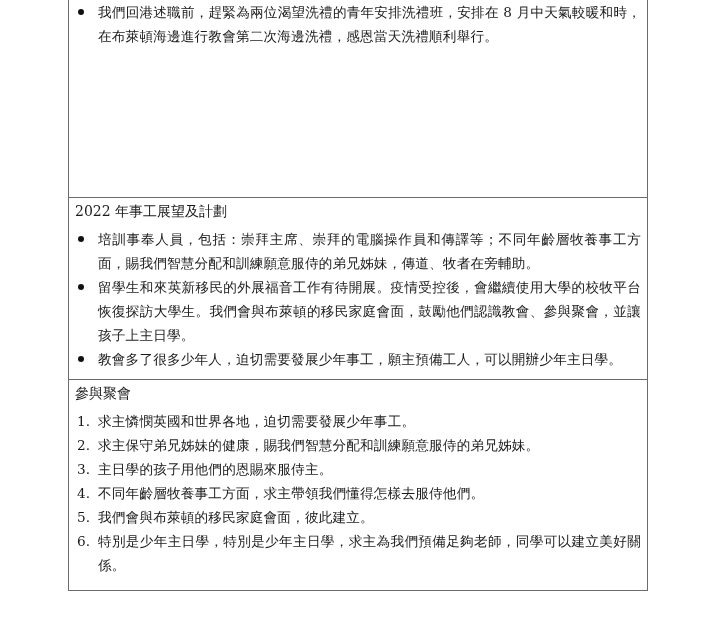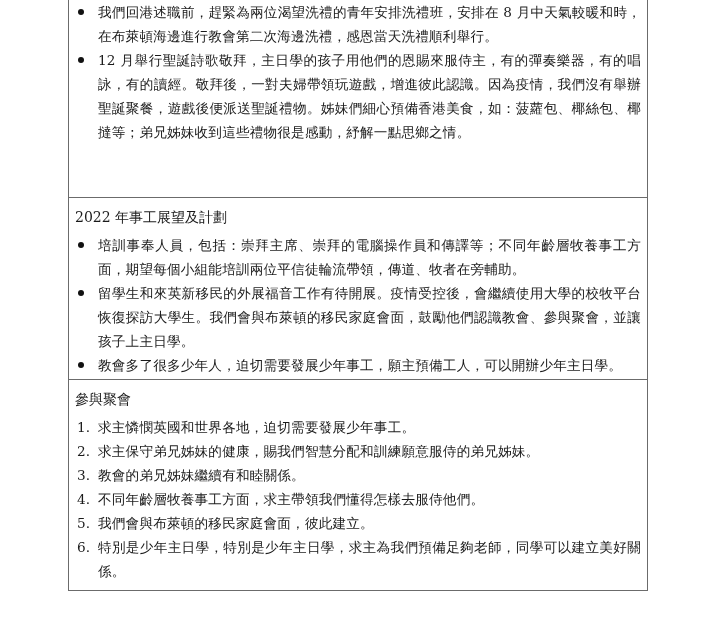--- a/index.html
+++ b/index.html
@@ -32,21 +32,21 @@
     .cell + .cell {
       border-top: 1px solid #6b6b6b;
     }
     .cell-1 { height: 199px; padding-top: 2px; }
     .cell-2 { height: 182px; }
     .cell-3 { height: 211px; }
     .cell-title {
       font-size: 14px;
       line-height: 24px;
       height: 24px;
-      margin-top: 7px;
+      margin-top: 1px;
       margin-bottom: 4px;
       padding-left: 0;
     }
     ul, ol {
       margin: 0;
       padding: 0;
       list-style: none;
     }
     li {
       position: relative;
@@ -79,33 +79,29 @@
 <body>
 
 <div class="table">
 
   <div class="cell cell-1">
     <ul>
       <li>
         <span class="bullet"></span>
         <span class="wrap">我們回港述職前，趕緊為兩位渴望洗禮的青年安排洗禮班，安排在 8 月中天氣較暖和時，在布萊頓海邊進行教會第二次海邊洗禮，感恩當天洗禮順利舉行。</span>
       </li>
-      <li>
-        <span class="bullet"></span>
-        <span class="wrap">12 月舉行聖誕詩歌敬拜，主日學的孩子用他們的恩賜來服侍主，有的彈奏樂器，有的唱詠，有的讀經。敬拜後，一對夫婦帶領玩遊戲，增進彼此認識。因為疫情，我們沒有舉辦聖誕聚餐，遊戲後便派送聖誕禮物。姊妹們細心預備香港美食，如：菠蘿包、椰絲包、椰撻等；弟兄姊妹收到這些禮物很是感動，紓解一點思鄉之情。</span>
-      </li>
     </ul>
   </div>
 
   <div class="cell cell-2">
     <div class="cell-title">2022 年事工展望及計劃</div>
     <ul>
       <li>
         <span class="bullet"></span>
-        <span class="wrap">培訓事奉人員，包括：崇拜主席、崇拜的電腦操作員和傳譯等；不同年齡層牧養事工方面，期望每個小組能培訓兩位平信徒輪流帶領，傳道、牧者在旁輔助。</span>
+        <span class="wrap">培訓事奉人員，包括：崇拜主席、崇拜的電腦操作員和傳譯等；不同年齡層牧養事工方面，賜我們智慧分配和訓練願意服侍的弟兄姊妹，傳道、牧者在旁輔助。</span>
       </li>
       <li>
         <span class="bullet"></span>
         <span class="wrap">留學生和來英新移民的外展福音工作有待開展。疫情受控後，會繼續使用大學的校牧平台恢復探訪大學生。我們會與布萊頓的移民家庭會面，鼓勵他們認識教會、參與聚會，並讓孩子上主日學。</span>
       </li>
       <li>
         <span class="bullet"></span>
         <span class="wrap">教會多了很多少年人，迫切需要發展少年事工，願主預備工人，可以開辦少年主日學。</span>
       </li>
     </ul>
@@ -117,21 +113,21 @@
       <li>
         <span class="num">1.</span>
         <span class="wrap">求主憐憫英國和世界各地，迫切需要發展少年事工。</span>
       </li>
       <li>
         <span class="num">2.</span>
         <span class="wrap">求主保守弟兄姊妹的健康，賜我們智慧分配和訓練願意服侍的弟兄姊妹。</span>
       </li>
       <li>
         <span class="num">3.</span>
-        <span class="wrap">教會的弟兄姊妹繼續有和睦關係。</span>
+        <span class="wrap">主日學的孩子用他們的恩賜來服侍主。</span>
       </li>
       <li>
         <span class="num">4.</span>
         <span class="wrap">不同年齡層牧養事工方面，求主帶領我們懂得怎樣去服侍他們。</span>
       </li>
       <li>
         <span class="num">5.</span>
         <span class="wrap">我們會與布萊頓的移民家庭會面，彼此建立。</span>
       </li>
       <li>

